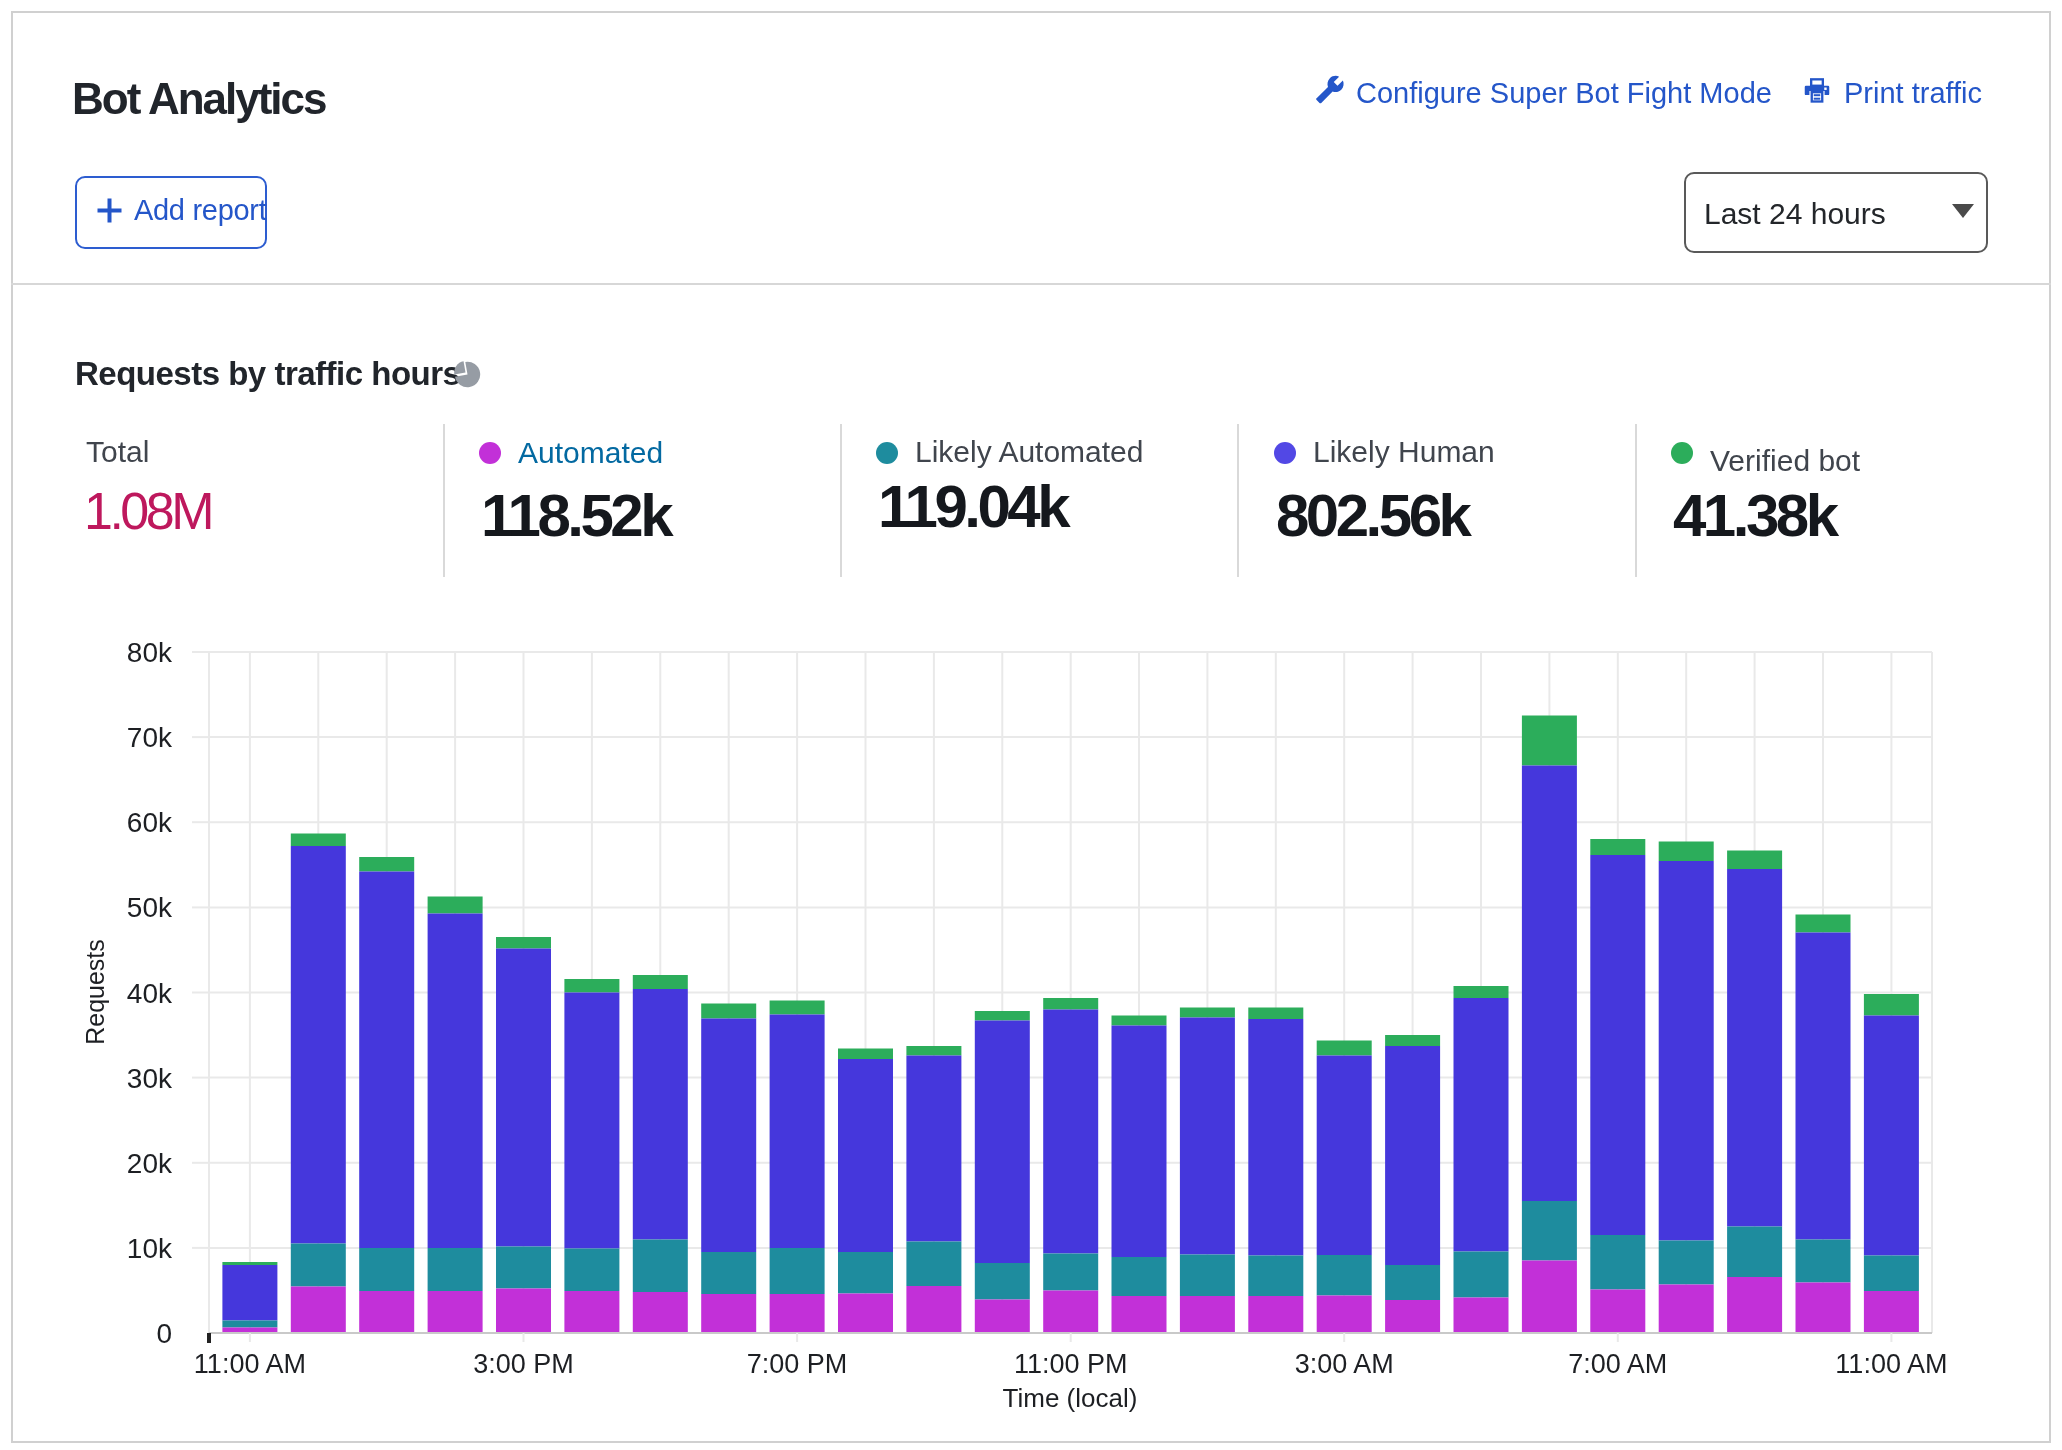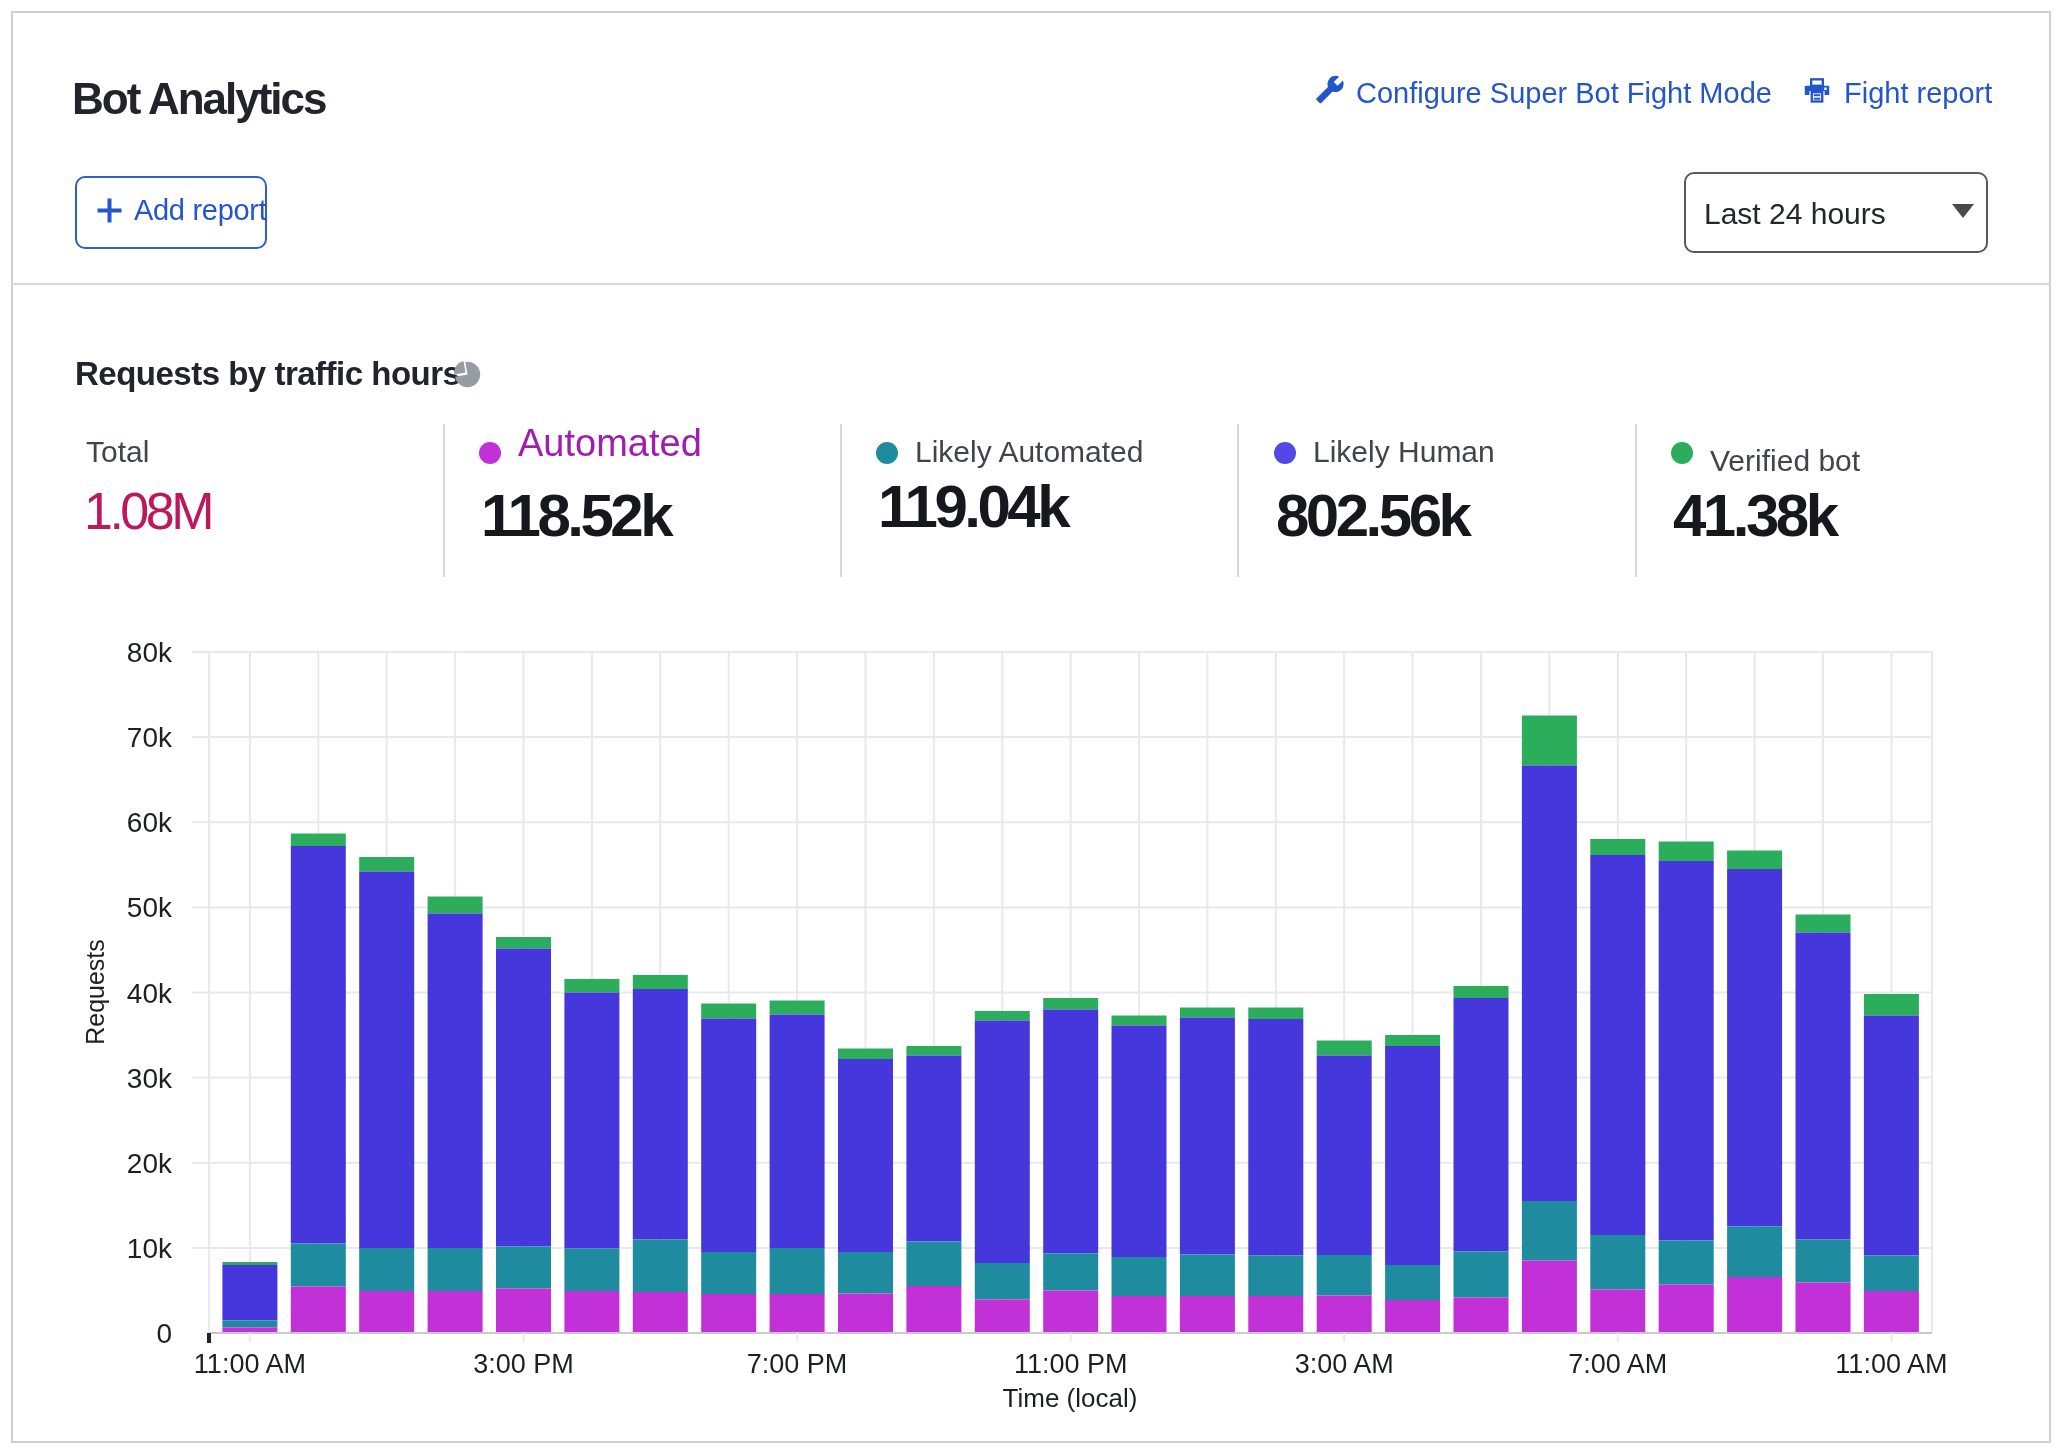--- a/index.html
+++ b/index.html
@@ -19,21 +19,21 @@
       <rect x="7" y="2" width="10" height="5.5" fill="#fff"></rect>
       <rect x="7.5" y="13" width="9" height="8" fill="#fff"></rect>
     </g>
     <path fill="#2456c9" d="M2.5 7.5h19a1 1 0 0 1 1 1v6a1 1 0 0 1-1 1h-3v-3.5h-13V15.5h-3a1 1 0 0 1-1-1v-6a1 1 0 0 1 1-1z"></path>
     <rect x="18.2" y="9" width="2.1" height="2.1" fill="#fff"></rect>
     <g stroke="#2456c9" stroke-width="1.7">
       <line x1="9.2" y1="15.6" x2="14.8" y2="15.6"></line>
       <line x1="9.2" y1="18.6" x2="14.8" y2="18.6"></line>
     </g>
   </svg>
-<div class="abs" style="left:1844px;top:77px;font-size:29px;color:#2456c9">Fight report</div>
+<div class="abs" style="left:1844px;top:77px;font-size:29px;color:#2456c9">Print traffic</div>
 
 <div class="abs" style="left:75px;top:176px;width:192px;height:73px;border:2px solid #2d5dd0;border-radius:10px"></div>
 <svg class="abs" width="27" height="27" viewBox="0 0 27 27" style="left:96px;top:197px">
     <path d="M13.5 1.5v24M1.5 13.5h24" stroke="#2456c9" stroke-width="4" fill="none"></path>
   </svg>
 <div class="abs" style="left:134px;top:194px;font-size:29px;color:#2456c9;letter-spacing:-0.3px">Add report</div>
 
 <div class="abs" style="left:1684px;top:172px;width:304px;height:81px;border:2px solid #595959;border-radius:10px"></div>
 <div class="abs" style="left:1704px;top:197px;font-size:30px;color:#23262a">Last 24 hours</div>
 <div class="abs" style="left:1952px;top:204px;width:0;height:0;border-left:11px solid transparent;border-right:11px solid transparent;border-top:14px solid #4a4a4a"></div>
@@ -48,21 +48,21 @@
 
 <div class="abs" style="left:443px;top:424px;width:2px;height:153px;background:#d9d9d9"></div>
 <div class="abs" style="left:840px;top:424px;width:2px;height:153px;background:#d9d9d9"></div>
 <div class="abs" style="left:1237px;top:424px;width:2px;height:153px;background:#d9d9d9"></div>
 <div class="abs" style="left:1635px;top:424px;width:2px;height:153px;background:#d9d9d9"></div>
 
 <div class="abs" style="left:86px;top:435px;font-size:30px;color:#40454d">Total</div>
 <div class="abs" style="left:84px;top:481px;font-size:52px;font-weight:400;color:#be185d;letter-spacing:-3.5px">1.08M</div>
 
 <div class="abs" style="left:479px;top:442px;width:22px;height:22px;border-radius:50%;background:#C230D8"></div>
-<div class="abs" style="left:518px;top:422px;font-size:38px;color:#a21caf">Automated</div>
+<div class="abs" style="left:518px;top:436px;font-size:30px;color:#0369a1">Automated</div>
 <div class="abs" style="left:481px;top:481px;font-size:60px;font-weight:700;color:#15181d;letter-spacing:-3.5px">118.52k</div>
 
 <div class="abs" style="left:876px;top:442px;width:22px;height:22px;border-radius:50%;background:#1E8C9E"></div>
 <div class="abs" style="left:915px;top:435px;font-size:30px;color:#40454d">Likely Automated</div>
 <div class="abs" style="left:878px;top:472px;font-size:60px;font-weight:700;color:#15181d;letter-spacing:-3.5px">119.04k</div>
 
 <div class="abs" style="left:1274px;top:442px;width:22px;height:22px;border-radius:50%;background:#5248e5"></div>
 <div class="abs" style="left:1313px;top:435px;font-size:30px;color:#40454d">Likely Human</div>
 <div class="abs" style="left:1276px;top:481px;font-size:60px;font-weight:700;color:#15181d;letter-spacing:-3.5px">802.56k</div>
 

